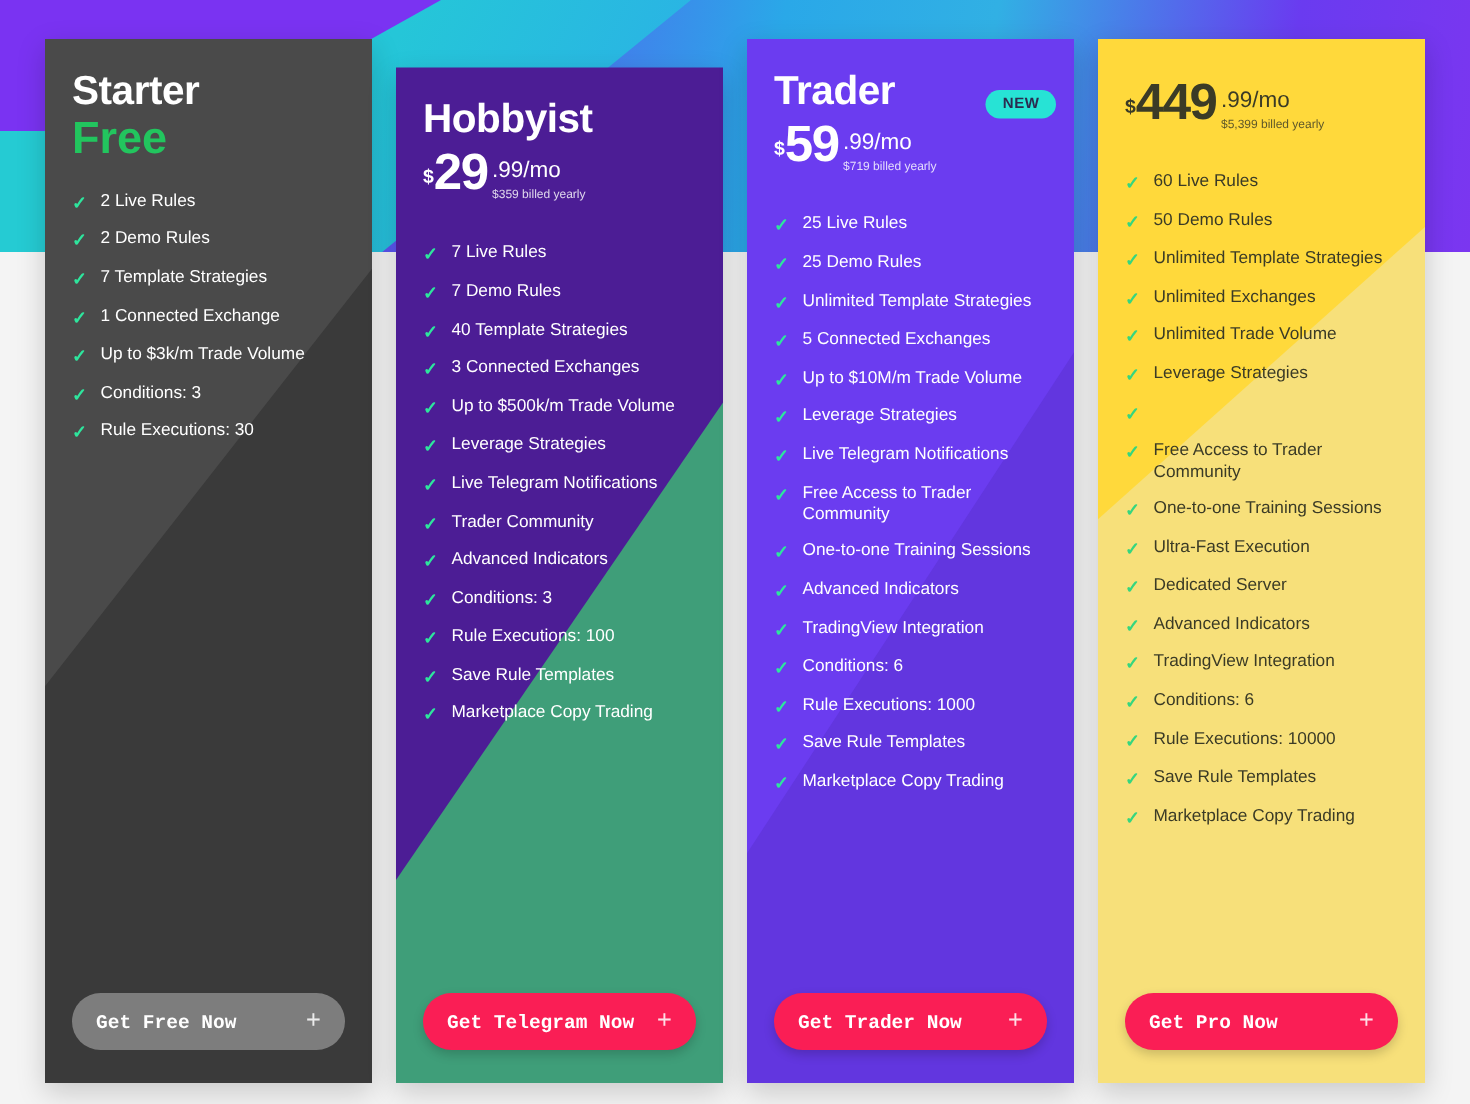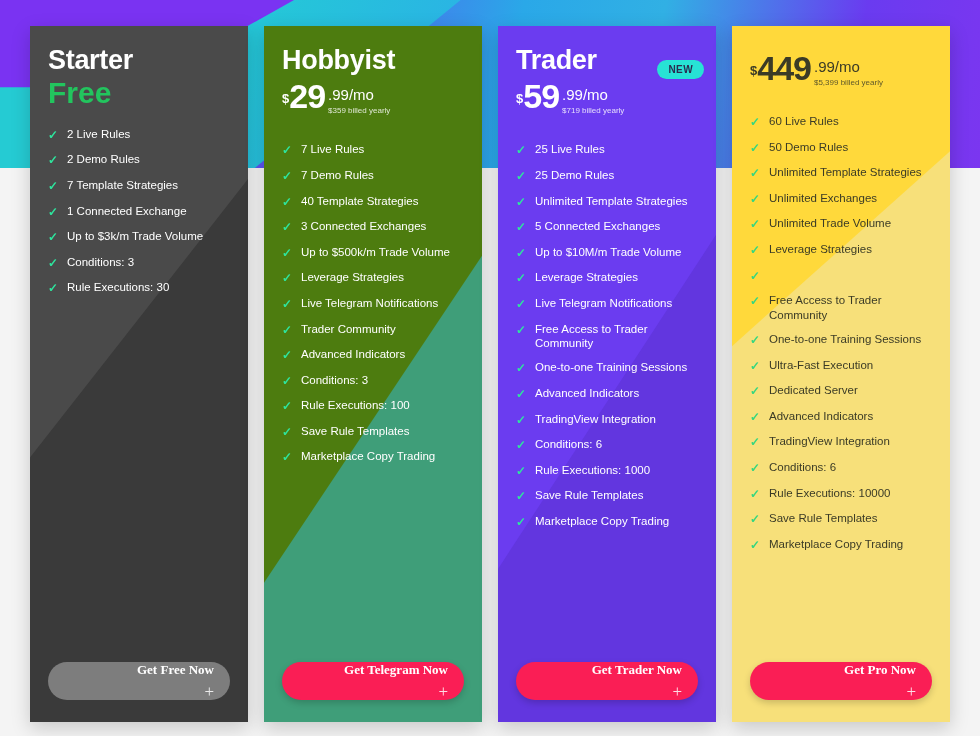--- a/index.html
+++ b/index.html
@@ -79,21 +79,21 @@
 
   
   .card .wedge {
     position: absolute;
     left: 0; right: 0; top: 0; bottom: 0;
     pointer-events: none;
   }
 
   .card-starter           { background: #4a4a4a; }
   .card-starter .wedge    { background: #3a3a3a; clip-path: polygon(100% 22%, 100% 100%, 0 100%, 0 62%); }
-  .card-hobbyist          { background: #4d7c0f; }
+  .card-hobbyist          { background: #4c1d95; margin-top: 19px; }
   .card-hobbyist .wedge   { background: #3f9e79; clip-path: polygon(100% 33%, 100% 100%, 0 100%, 0 80%); }
   .card-trader            { background: #6b3cf0; }
   .card-trader .wedge     { background: #6236df; clip-path: polygon(100% 30%, 100% 100%, 0 100%, 0 78%); }
   .card-pro               { background: #ffd93b; }
   .card-pro .wedge        { background: #f7e07a; clip-path: polygon(100% 18%, 100% 100%, 0 100%, 0 46%); }
 
   .card-inner {
     position: relative;
     z-index: 2;
     display: flex;
@@ -189,35 +189,34 @@
     font-size: 12px;
     font-weight: bold;
     color: #2ee59d;
   }
   .card-pro .check { color: #35d67f; }
 
   
   .cta {
     position: relative;
     display: flex;
-    align-items: flex-end;
+    align-items: center;
     justify-content: space-between;
     height: 38px;
     border-radius: 19px;
     padding: 0 16px;
     margin-top: 14px;
     font-size: 13px;
     font-weight: bold;
     color: #ffffff;
     background: #fa1e55;
     border: none;
     cursor: pointer;
-    font-family: Liberation Serif, serif;
+    font-family: Liberation Mono, monospace;
     box-shadow: 0 3px 7px rgba(0,0,0,0.18);
-    flex-direction: column;
   }
   .cta-disabled { background: #7d7d7d; box-shadow: none; }
   .cta .plus { font-size: 17px; font-weight: normal; line-height: 1; opacity: 0.85; }
 
   
   .card-starter  .card-inner { color: #ffffff; }
   .card-hobbyist .card-inner { color: #ffffff; }
   .card-trader   .card-inner { color: #ffffff; }
   .card-pro      .card-inner { color: #3b3b26; }
 </style>

